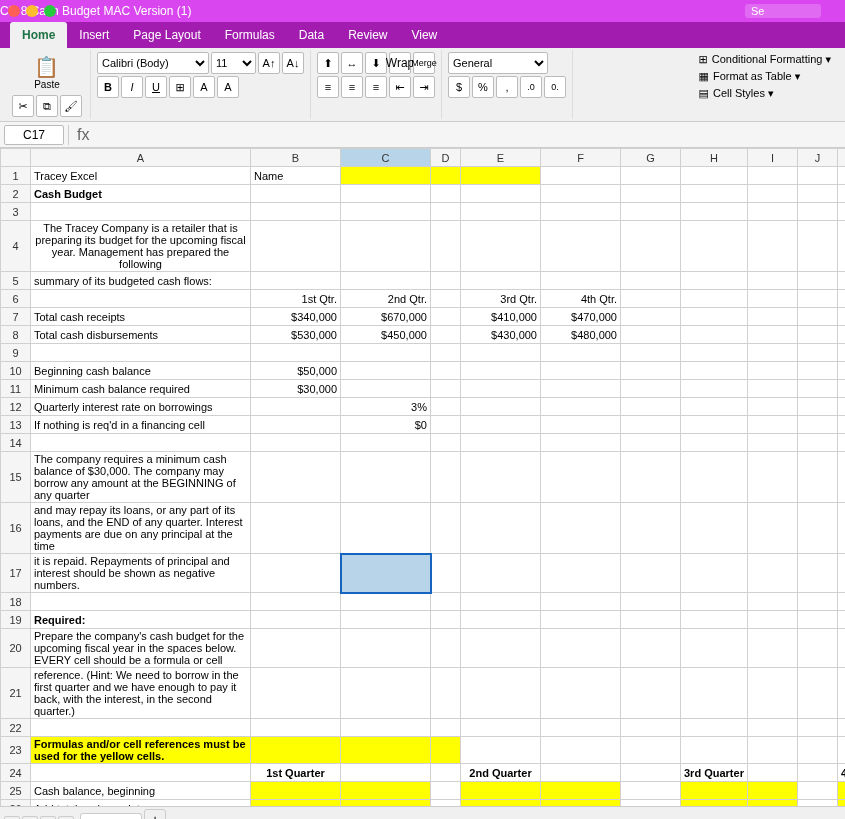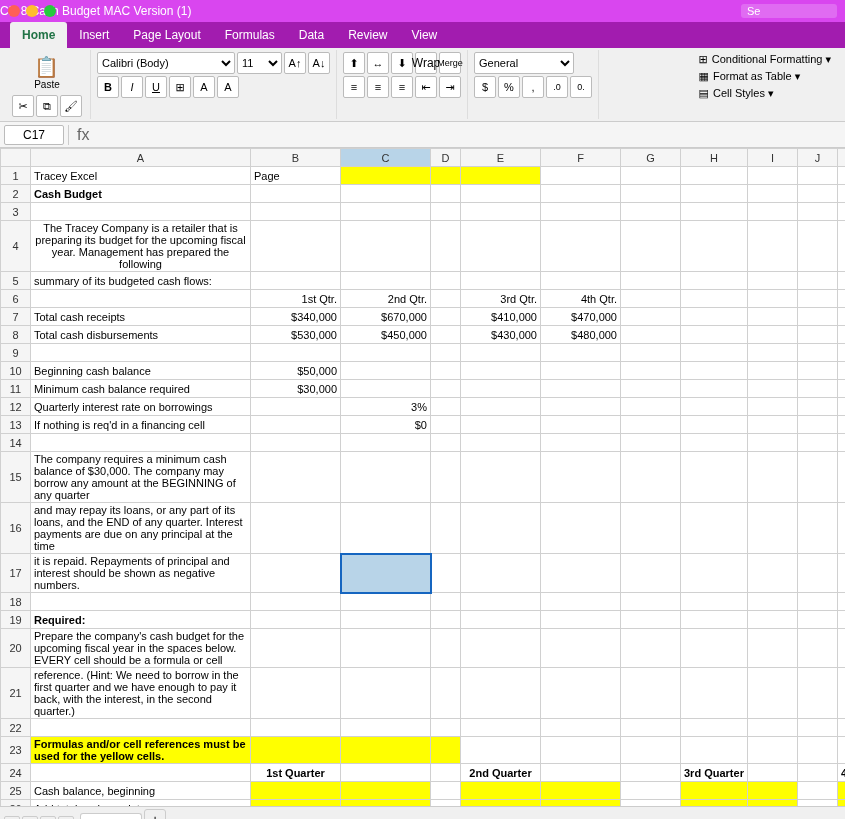--- a/index.html
+++ b/index.html
@@ -20,28 +20,28 @@
       position: absolute;
       left: 8px;
       display: flex;
       gap: 6px;
     }
     .btn-close { width: 12px; height: 12px; border-radius: 50%; background: #ff5f56; border: none; }
     .btn-min { width: 12px; height: 12px; border-radius: 50%; background: #ffbd2e; border: none; }
     .btn-max { width: 12px; height: 12px; border-radius: 50%; background: #27c93f; border: none; }
     .title-bar .search-box {
       position: absolute;
-      right: 8px;
+      right: 24px;
       background: rgba(255,255,255,0.2);
       border: none;
       border-radius: 3px;
       color: white;
       padding: 1px 6px;
       font-size: 11px;
-      width: 96px;
+      width: 76px;
     }
 
     
     .ribbon {
       background: #217346;
     }
     .ribbon-tabs {
       display: flex;
       background: #a21caf;
       padding: 0 10px;
@@ -75,21 +75,21 @@
       border: 1px solid transparent;
       border-radius: 2px;
       font-size: 10px;
     }
     .font-select {
       height: 22px;
       font-size: 11px;
       border: 1px solid #bbb;
       border-radius: 2px;
       background: white;
-      width: 138px;
+      width: 112px;
     }
     .size-select {
       height: 22px;
       font-size: 11px;
       border: 1px solid #bbb;
       border-radius: 2px;
       background: white;
       width: 45px;
     }
     .format-btn {
@@ -429,21 +429,21 @@
         <th class="col-i">I</th>
         <th class="col-j">J</th>
         <th class="col-k">K</th>
 
       </tr>
     </thead>
     <tbody id="sheet-body">
     <tr>
           <td class="row-num">1</td>
           <td class="col-a">Tracey Excel</td>
-          <td class="col-b">Page</td>
+          <td class="col-b">Name</td>
           <td class="col-c yellow-cell"></td>
           <td class="col-d yellow-cell"></td>
           <td class="col-e yellow-cell"></td>
           <td class="col-f"></td>
           <td class="col-g"></td>
           <td class="col-h"></td>
           <td class="col-i"></td>
           <td class="col-j"></td>
           <td class="col-k"></td>
         </tr>

